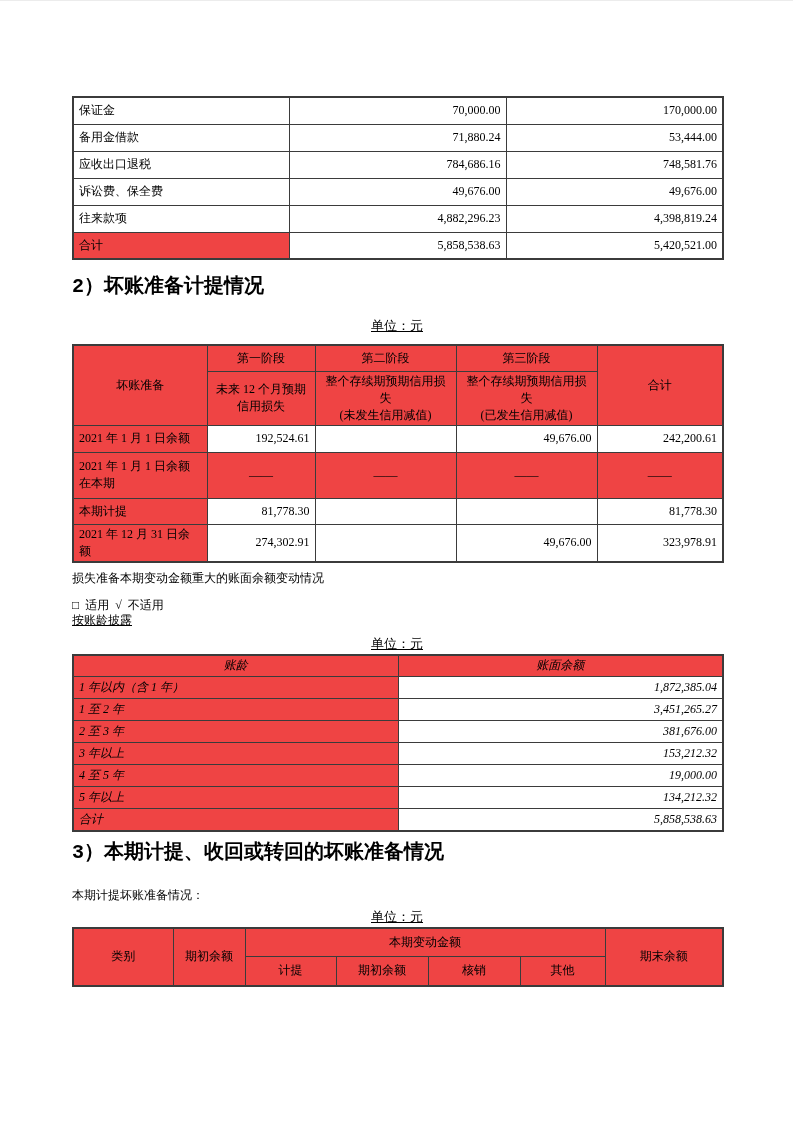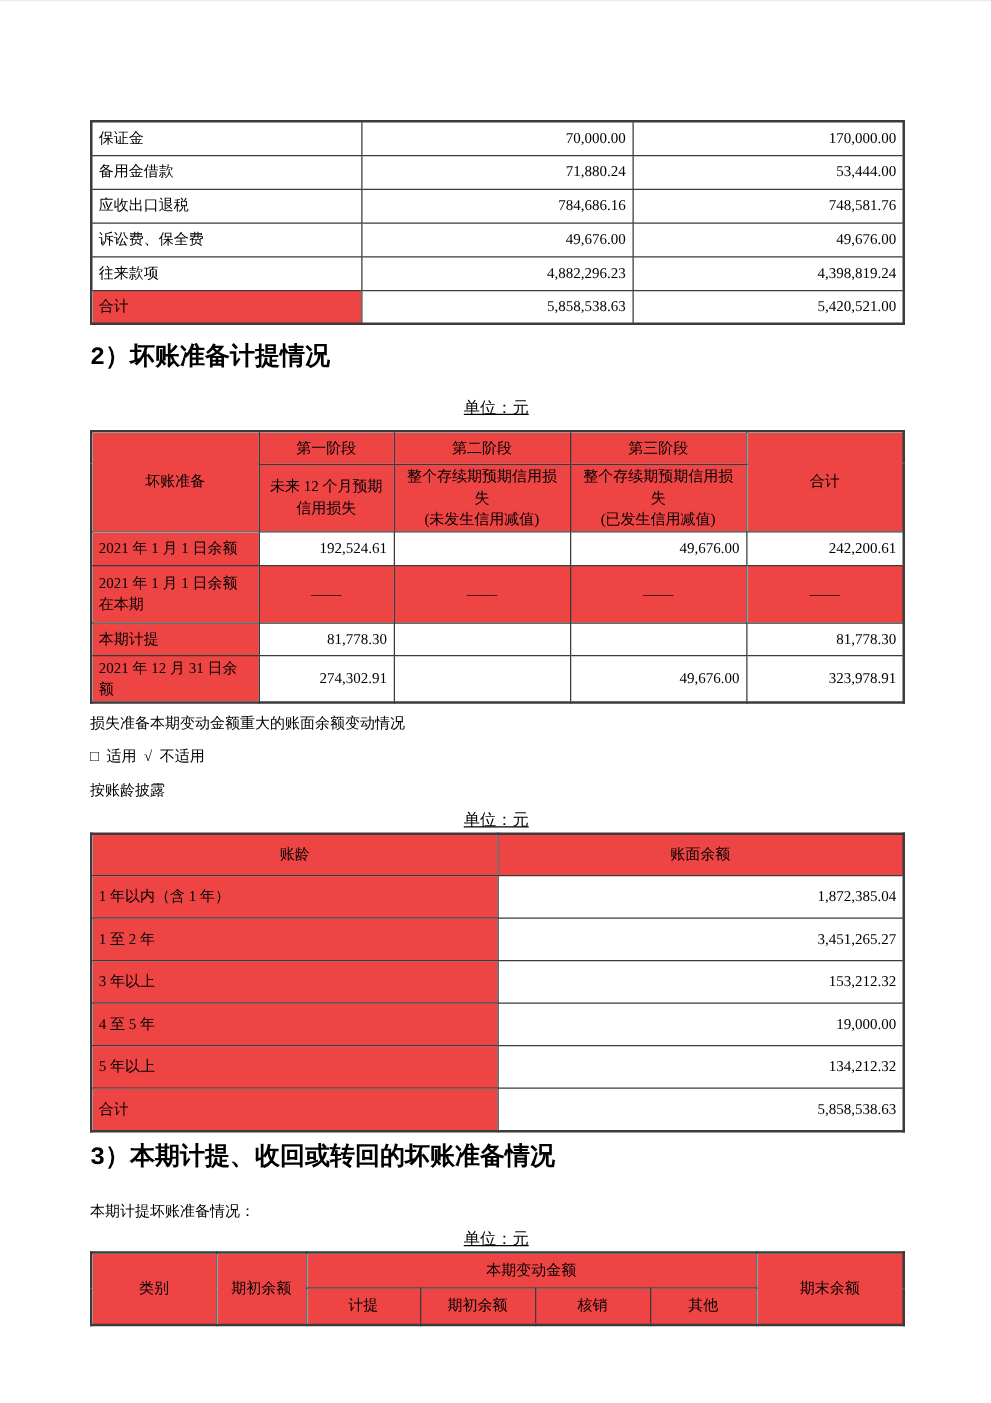--- a/index.html
+++ b/index.html
@@ -39,24 +39,24 @@
   .t2 .hr1{height:26px;}
   .t2 .hr2{height:42px;}
   .t2 .r1{height:27px;padding-left:45px;}
   .t2 .r2{height:46px;}
   .t2 .r3{height:26px;}
   .t2 .r4{height:27px;}
 
   .note1{margin-top:8px;}
   .appl{margin-top:12px;}
   .appl .gap{display:inline-block;width:6px;}
-  .note2{margin-top:12px;}
+  .note2{text-decoration:underline;}
   .unit2{margin-top:8px;}
   .t3{margin-top:3px;}
-  .t3 tr{height:34px;}
+  .t3 tr{height:22px;font-style:italic;}
 
   .h3x{margin-top:13px;}
   .note3{margin-top:27px;}
   .unit3{margin-top:6px;}
   .t4{margin-top:3px;}
   .t4 tr{height:29px;}
 </style>
 </head>
 <body>
 
@@ -179,20 +179,24 @@
         </tr>
         <tr>
           <td class="lbl shade">1 年以内（含 1 年）</td>
           <td class="num">1,872,385.04</td>
         </tr>
         <tr>
           <td class="lbl shade">1 至 2 年</td>
           <td class="num">3,451,265.27</td>
         </tr>
         <tr>
+          <td class="lbl shade">2 至 3 年</td>
+          <td class="num">381,676.00</td>
+        </tr>
+        <tr>
           <td class="lbl shade">3 年以上</td>
           <td class="num">153,212.32</td>
         </tr>
         <tr>
           <td class="lbl shade indent">4 至 5 年</td>
           <td class="num">19,000.00</td>
         </tr>
         <tr>
           <td class="lbl shade indent">5 年以上</td>
           <td class="num">134,212.32</td>

